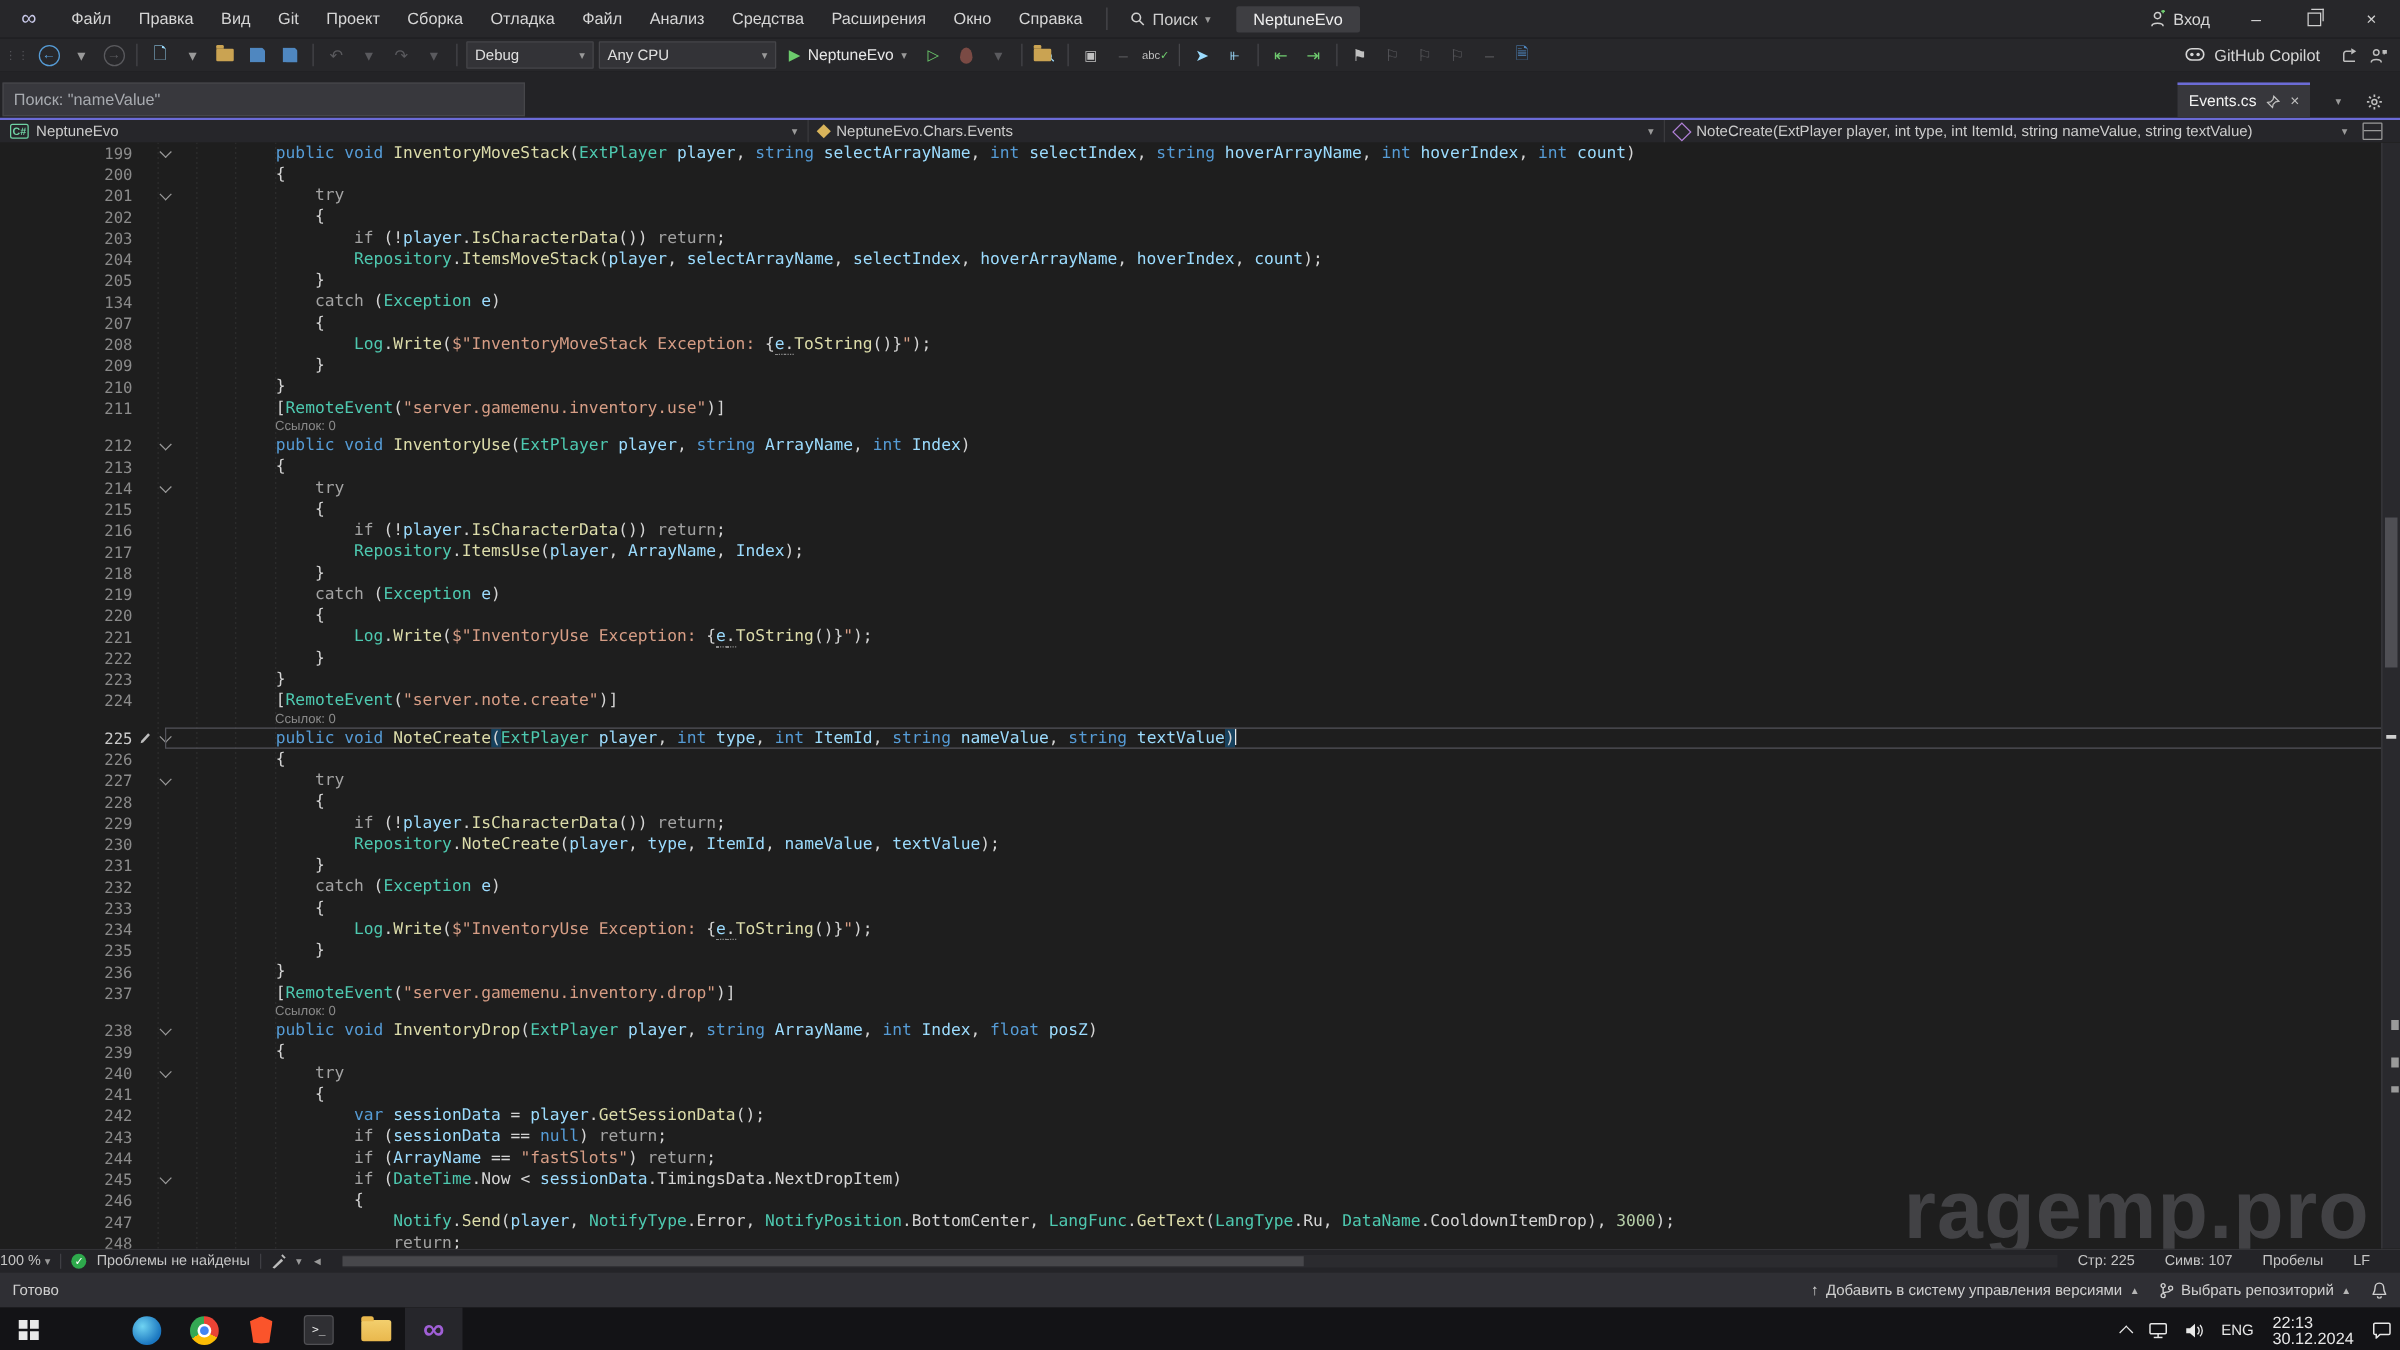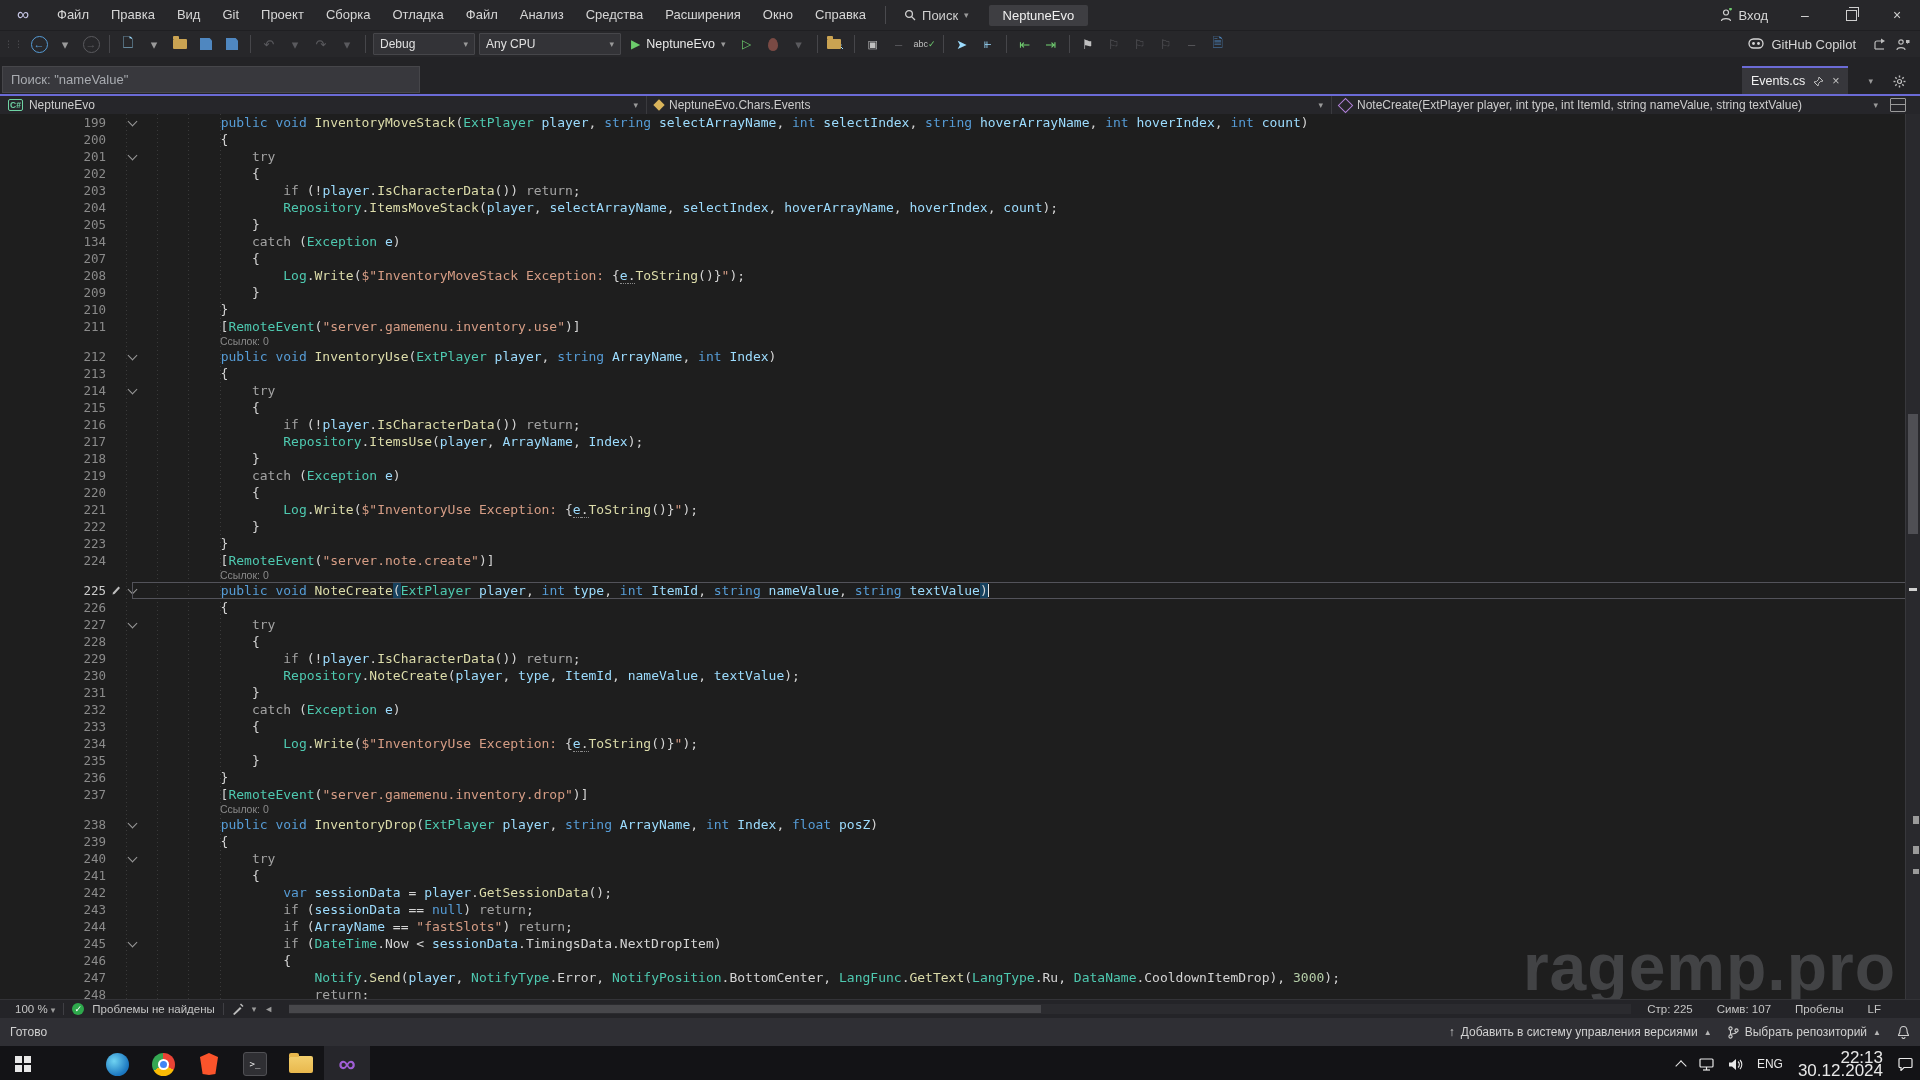--- a/index.html
+++ b/index.html
@@ -71,21 +71,21 @@
   .tk-pb{color:#d4d4d4;background:#16415e;}
   .tk-vd{color:#9cdcfe;border-bottom:1px dotted #8a8a8a;}
   .tk-pd{color:#d4d4d4;border-bottom:1px dotted #8a8a8a;}
   .caret{display:inline-block;width:1.5px;height:13px;background:#e8e8e8;vertical-align:-2px;}
   .watermark{position:absolute;right:24px;bottom:-6px;font-size:66px;font-weight:bold;color:#75767c;opacity:.42;letter-spacing:1px;font-family:"Liberation Sans",sans-serif;}
   .vscroll{position:absolute;right:0;top:0;bottom:0;width:14px;background:#29292d;border-left:1px solid #38383c;}
   .vthumb{position:absolute;left:2px;right:2px;top:300px;height:120px;background:#4f4f54;}
   .vmark{position:absolute;right:1px;width:6px;height:8px;background:#9a9a9a;}
   .vmark.c{background:#d0d0d0;left:3px;width:8px;height:3px;}
   
-  .editorbar{height:18px;background:#242428;border-top:1px solid #333337;display:flex;align-items:center;font-size:11.5px;color:#c5c5c5;padding:0 15px;gap:8px;flex:0 0 18px;}
+  .editorbar{height:18px;background:#242428;border-top:1px solid #333337;display:flex;align-items:center;font-size:11.5px;color:#c5c5c5;padding:0 0;gap:8px;flex:0 0 18px;}
   .hcheck{width:12px;height:12px;border-radius:50%;background:#2ea94c;color:#fff;font-size:9px;line-height:12px;text-align:center;}
   .ebsep{width:1px;height:12px;background:#3f3f44;}
   .hstrack{flex:1;height:10px;background:#2b2b2f;position:relative;margin:0 8px;}
   .hsthumb{position:absolute;left:0;top:1px;bottom:1px;width:56%;background:#47474b;}
   .ebright{display:flex;gap:24px;margin-right:24px;color:#c5c5c5;}
   
   .statusbar{height:28px;background:#2f2f34;display:flex;align-items:center;font-size:12px;color:#d0d0d0;padding:0 10px;gap:14px;flex:0 0 28px;}
   .sbright{margin-left:auto;display:flex;align-items:center;gap:16px;}
   .sbitem{display:flex;align-items:center;gap:6px;}
   .sbcaret{font-size:8px;color:#b5b5b5;}
@@ -100,21 +100,21 @@
   .chrome:after{content:"";position:absolute;left:8px;top:8px;width:7px;height:7px;border-radius:50%;background:#4285f4;}
   .brave{width:20px;height:22px;background:#fb542b;clip-path:polygon(50% 0,95% 18%,82% 95%,50% 100%,18% 95%,5% 18%);}
   .term{width:22px;height:22px;background:#2f2f33;border:1px solid #505054;border-radius:3px;color:#e8e8e8;font-family:"DejaVu Sans Mono",monospace;font-size:9px;display:flex;align-items:center;justify-content:center;}
   .fold-y{width:24px;height:17px;background:linear-gradient(#f3cf6d,#e9b84d);border-radius:2px;position:relative;}
   .fold-y:before{content:"";position:absolute;top:-3px;left:0;width:10px;height:4px;background:#e9b84d;border-radius:2px 2px 0 0;}
   .vsico{color:#a05fd6;font-size:24px;font-weight:bold;line-height:24px;}
   .tkactive{background:#26262b;box-shadow:inset 0 -2px 0 #76b9ed;}
   .tray{margin-left:auto;display:flex;align-items:center;height:36px;color:#e8e8e8;font-size:12px;}
   .trayi{padding:0 7px;height:36px;display:flex;align-items:center;}
   .chevup{width:7px;height:7px;border-left:1.5px solid #e8e8e8;border-top:1.5px solid #e8e8e8;transform:rotate(45deg);margin-top:3px;}
-  .clock{text-align:right;line-height:13px;font-size:17px;padding:0 8px;}
+  .clock{line-height:13px;font-size:13px;padding:0 8px;}
   svg{display:block;}
 </style>
 </head>
 <body>
 
 <div id="app">
 
   <div class="titlebar">
     <div class="vslogo">∞</div>
     <div class="menu" id="menubar">

